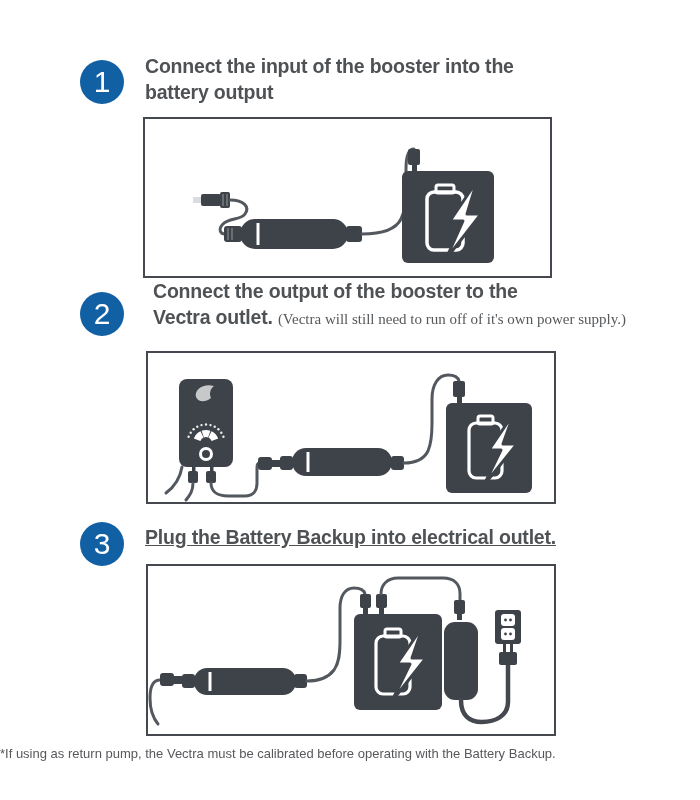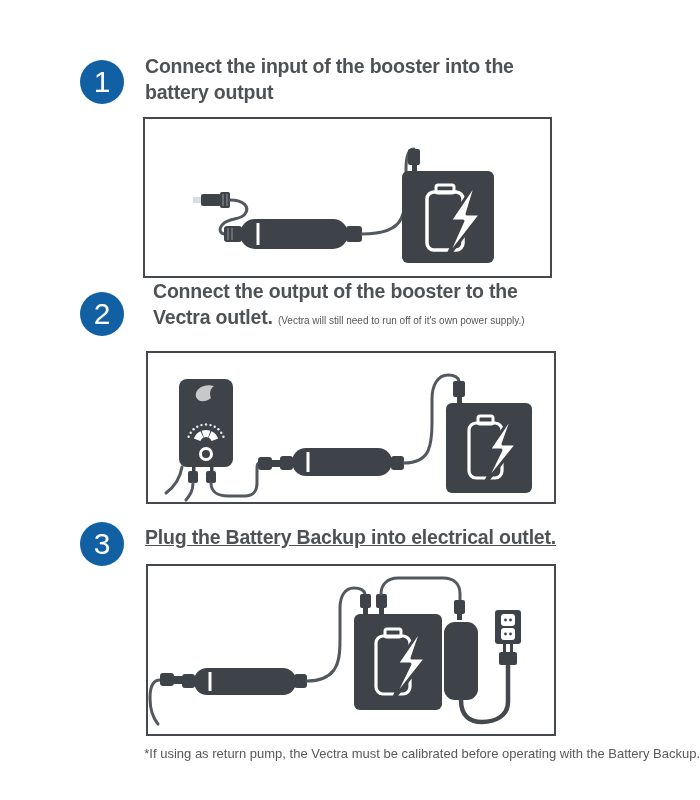--- a/index.html
+++ b/index.html
@@ -11,27 +11,27 @@
   .stage{position:absolute;inset:0;}
   .step-circle{
     position:absolute;width:44px;height:44px;border-radius:50%;
     background:#1160a4;color:#ffffff;display:flex;align-items:center;justify-content:center;
     font-size:30px;font-weight:400;line-height:1;
   }
   .heading{
     position:absolute;font-size:19.5px;font-weight:bold;color:#4f5255;
     line-height:26px;letter-spacing:-0.2px;width:480px;
   }
-  .heading .note{font-size:10px;font-weight:400;color:#55585b;letter-spacing:0;}
+  .heading .note{font-size:15px;font-weight:400;color:#55585b;letter-spacing:0;font-family:Liberation Serif, serif;}
   .dbox{
     position:absolute;border:2px solid #45494f;background:#ffffff;
   }
   .dbox svg{display:block;}
   .footer{
-    position:absolute;top:746px;left:0;width:700px;text-align:right;
+    position:absolute;top:746px;left:0;width:700px;text-align:left;
     font-size:13px;color:#56585b;
   }
   
   .dev{fill:#3e434a;}
   .lt{fill:#d9dbdd;}
   .cbl{fill:none;stroke:#53585f;stroke-width:3;stroke-linecap:round;}
   .cblthick{fill:none;stroke:#45494f;stroke-width:4.5;stroke-linecap:round;}
   .wout{fill:none;stroke:#ffffff;}
   .bolt{fill:#ffffff;stroke:#3e434a;stroke-width:3;stroke-linejoin:round;}
   .ridge{stroke:#ffffff;stroke-width:1.5;opacity:.3;}

